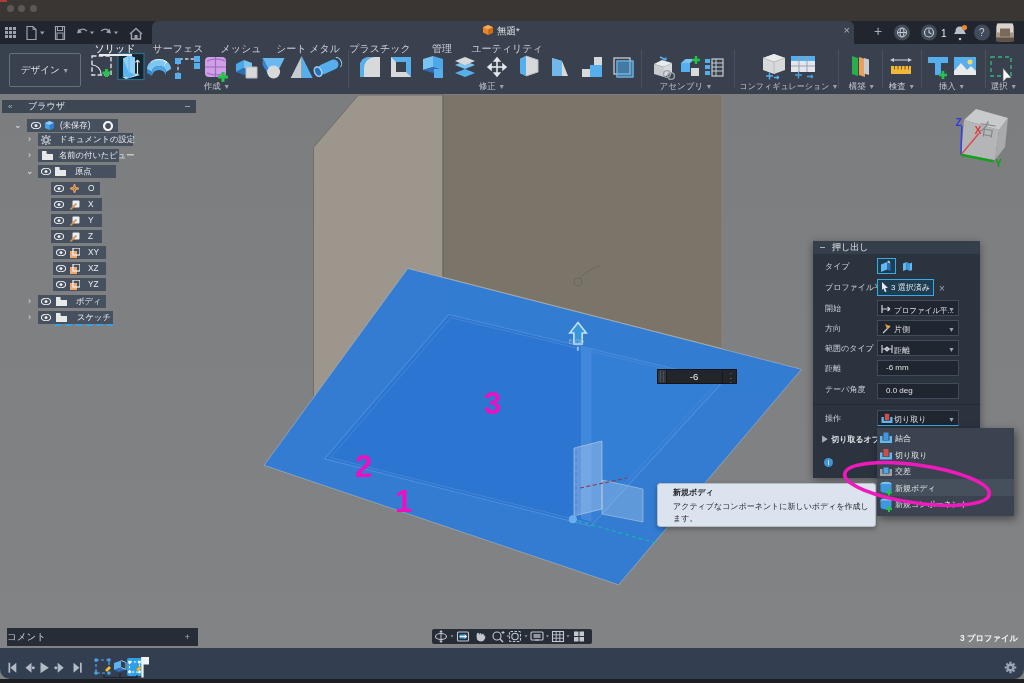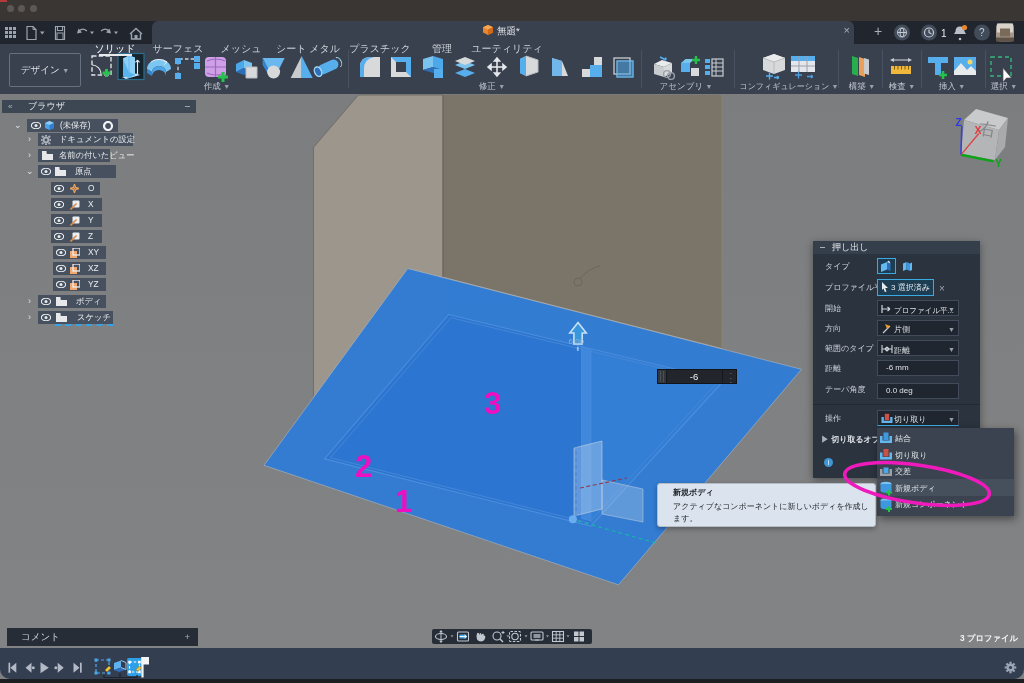--- a/index.html
+++ b/index.html
@@ -457,21 +457,21 @@
       </svg><svg width="9" height="9" style="position:absolute;left:18px;top:2px">
         <use href="#cubeb"></use>
       </svg><span style="margin-left:33px;">(未保存)</span><svg width="10" height="10" style="position:absolute;left:76px;top:1.5px">
         <use href="#reco"></use>
       </svg></div>
   <span class="tchev" style="left:28px;top:134px;">›</span>
   <div class="trow" style="left:38px;top:133px;width:95px;"><svg width="10" height="10" style="position:absolute;left:3px;top:1.5px">
         <use href="#gear"></use>
       </svg><span style="margin-left:21px;">ドキュメントの設定</span></div>
   <span class="tchev" style="left:28px;top:150px;">›</span>
-  <div class="trow" style="left:38px;top:149px;width:72px;"><svg width="11" height="9" style="position:absolute;left:4px;top:2px">
+  <div class="trow" style="left:38px;top:149px;width:81px;"><svg width="11" height="9" style="position:absolute;left:4px;top:2px">
         <use href="#folder"></use>
       </svg><span style="margin-left:21px;">名前の付いたビュー</span></div>
   <span class="tchev" style="left:26px;top:166px;">⌄</span>
   <div class="trow" style="left:38px;top:165px;width:78px;"><svg width="10" height="7" style="position:absolute;left:3px;top:3px">
         <use href="#eye"></use>
       </svg><svg width="11" height="9" style="position:absolute;left:17px;top:2px">
         <use href="#folder"></use>
       </svg><span style="margin-left:37px;">原点</span></div>
   <div class="trow" style="left:51px;top:182px;width:49px;"><svg width="10" height="7" style="position:absolute;left:3px;top:3px">
         <use href="#eye"></use>
@@ -614,21 +614,21 @@
 
 <div class="abs" id="tooltip">
   <div style="position:absolute;left:15px;top:3px;font-size:8px;font-weight:bold;color:#1a1d21;">新規ボディ</div>
   <div style="position:absolute;left:15px;top:17px;width:201px;font-size:8px;color:#22262b;line-height:11.5px;">アクティブなコンポーネントに新しいボディを作成します。</div>
 </div>
 
 <svg class="abs" style="left:0;top:0;z-index:26;pointer-events:none;" width="1024" height="683">
   <ellipse cx="917" cy="484" rx="73" ry="19" transform="rotate(8 917 484)" fill="none" stroke="#ef1abb" stroke-width="3.6"></ellipse>
 </svg>
 
-<div class="abs" id="combar"><span style="margin-left:14px;">コメント</span><span style="position:absolute;right:8px;top:0;color:#aab0b8;">+</span></div>
+<div class="abs" id="combar"><span style="margin-left:0;">コメント</span><span style="position:absolute;right:8px;top:0;color:#aab0b8;">+</span></div>
 <div class="abs" id="navbar">
   <svg width="160" height="15">
     <g stroke="#c3c8cf" fill="none" stroke-width="1.1">
       <g transform="translate(9,7.5)">
           <ellipse rx="5.5" ry="3"></ellipse>
           <path d="M0,-5 L0,5" stroke-width="1"></path>
           <polygon points="-1.8,-4.2 1.8,-4.2 0,-6.5" fill="#c3c8cf" stroke="none"></polygon>
           <polygon points="-1.8,4.2 1.8,4.2 0,6.5" fill="#c3c8cf" stroke="none"></polygon>
         </g>
       <polygon points="18.5,6.2 21.5,6.2 20,8.5" fill="#8e959e" stroke="none"></polygon>

